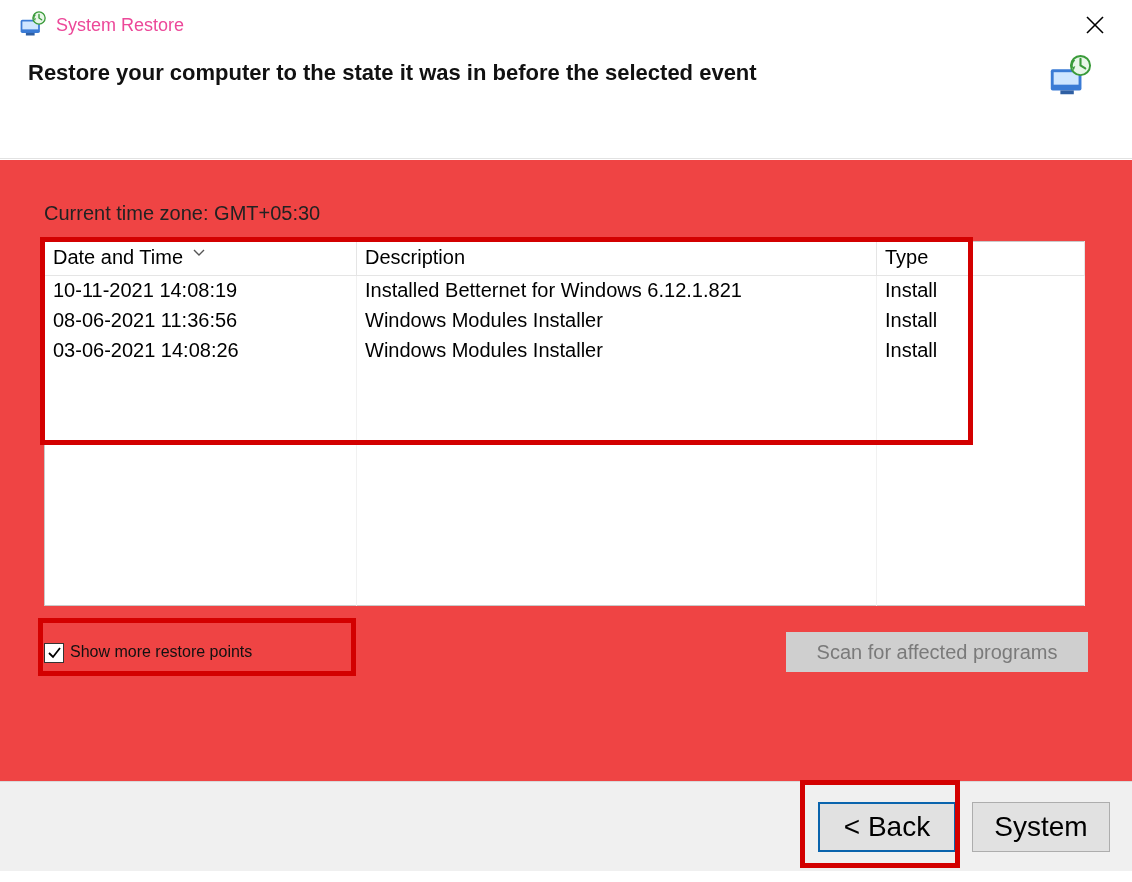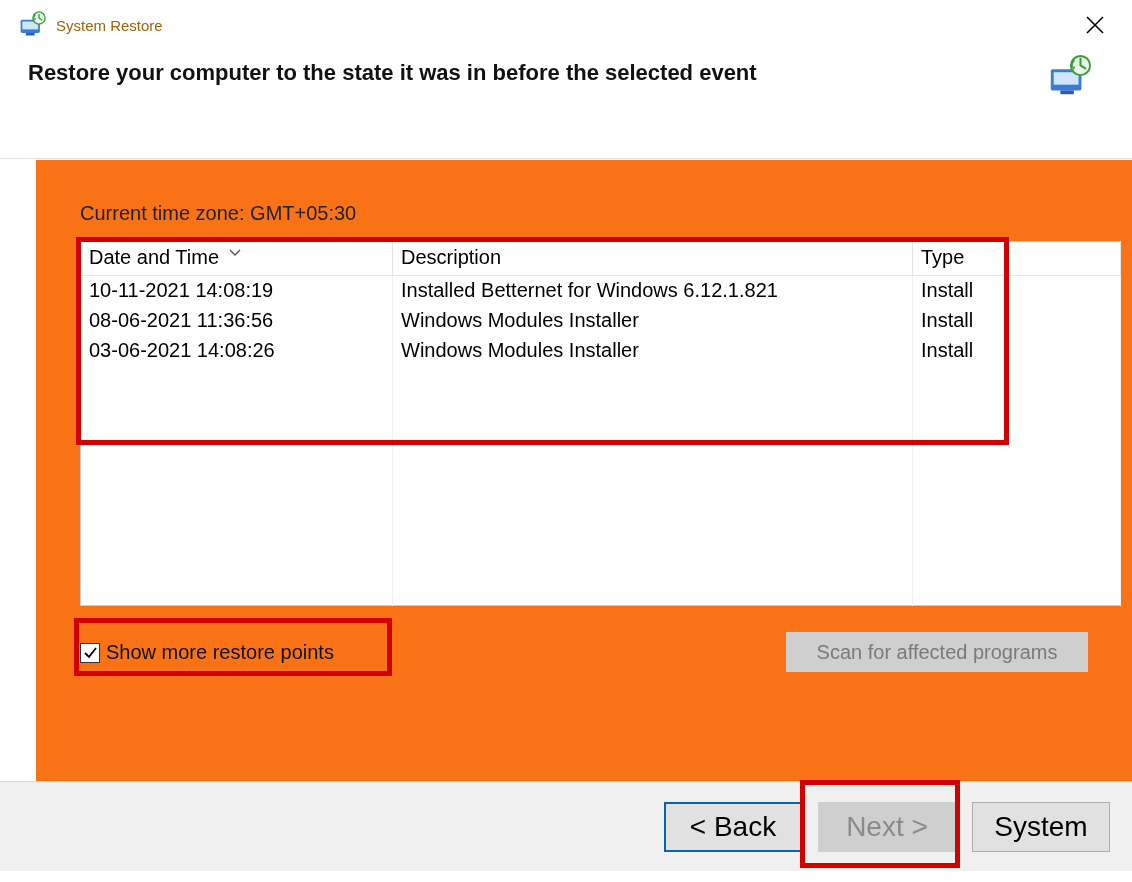--- a/index.html
+++ b/index.html
@@ -22,22 +22,22 @@
     display: flex;
     align-items: center;
     padding: 0 12px 0 18px;
     background: #ffffff;
   }
   .titlebar .app-icon {
     width: 28px; height: 28px;
     margin-right: 10px;
   }
   .titlebar .title-text {
-    font-size: 15px;
-    color: #a16207;
+    font-size: 18px;
+    color: #ec4899;
     flex: 1;
   }
   .titlebar .close {
     width: 50px; height: 50px;
     display:flex; align-items:center; justify-content:center;
     color:#000;
   }
   .header {
     padding: 8px 40px 0 28px;
     display:flex;
@@ -53,26 +53,25 @@
   .header .hdr-icon {
     width: 46px; height: 46px;
     margin-left: 10px;
     margin-top: -4px;
   }
   .cutline {
     border-top: 1px solid #e2e2e2;
     margin-top: 58px;
   }
   .content {
-    background: #f97316;
+    background: #ef4444;
     border-top: 1px solid #fff;
     padding: 42px 44px 0 44px;
     height: 622px;
     position: relative;
-    margin-left: 36px;
   }
   .tz-label {
     font-size: 20px;
     color: #222;
     margin-bottom: 16px;
   }
   .grid-wrap {
     position: relative;
   }
   .hl-table {
@@ -135,21 +134,21 @@
   .chk {
     width: 20px; height: 20px;
     border: 1px solid #333;
     display:inline-flex; align-items:center; justify-content:center;
     margin-right: 6px;
     background:#fff;
     position: relative;
     top:1px;
   }
   .chk svg { display:block; }
-  .chk-label { font-size:20px; color:#111; }
+  .chk-label { font-size:16px; color:#111; }
   .scan-btn {
     margin-left:auto;
     width: 302px; height: 40px;
     background:#cfcfcf;
     color:#7a7a7a;
     border:none;
     font-size:20px;
     font-family:inherit;
     display:flex; align-items:center; justify-content:center;
   }
@@ -330,17 +329,16 @@
           </svg>
       </span>
       <span class="chk-label">Show more restore points</span>
       <button class="scan-btn" disabled="">Scan for affected programs</button>
     </div>
   </div>
 
   <div class="footer">
     <div class="hl-next"></div>
     <button class="primary">&lt; Back</button>
-    <button class="disabled" disabled="">Next &gt;</button>
     <button>System</button>
   </div>
 
 </div>
 
 </body></html>

